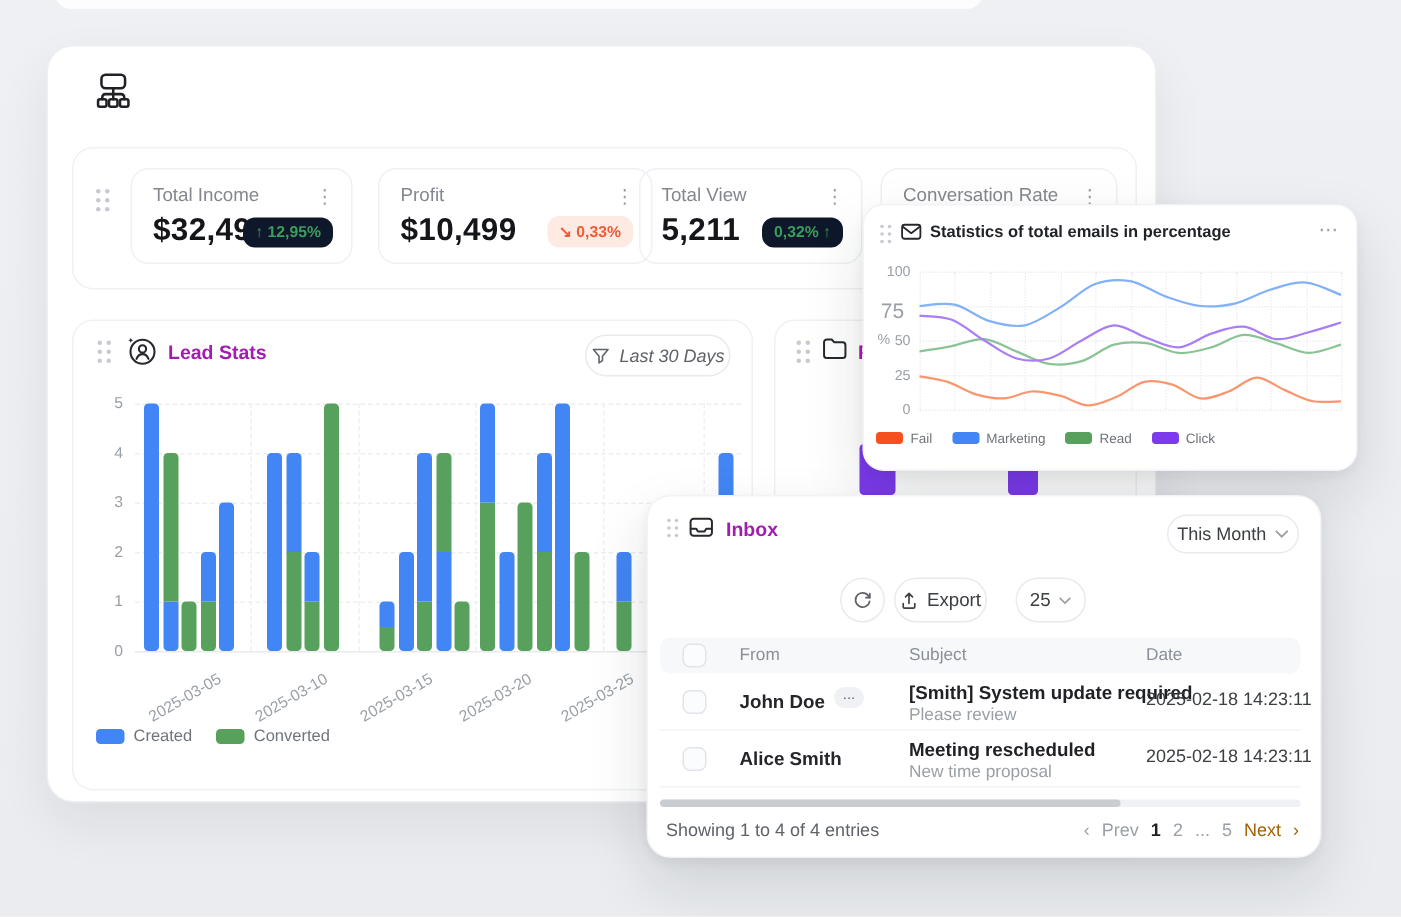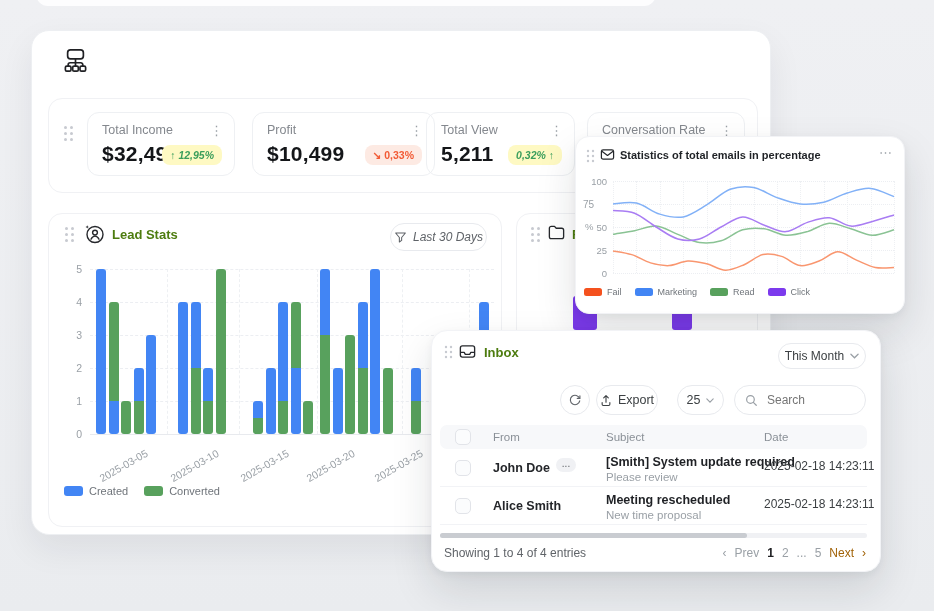--- a/index.html
+++ b/index.html
@@ -7,24 +7,24 @@
     font-family:"Liberation Sans",sans-serif;overflow:hidden;color:#1c1e21;}
   .abs{position:absolute;}
   .card{position:absolute;background:#fff;border:1px solid #edeff2;border-radius:14px;box-sizing:border-box;}
   .float{border:1px solid #f2f3f6;box-shadow:0 18px 40px rgba(24,30,42,.13),0 3px 8px rgba(24,30,42,.05);}
   .softshadow{box-shadow:0 14px 34px rgba(24,30,42,.07);}
   .pill{position:absolute;display:flex;align-items:center;justify-content:center;gap:6px;background:#fff;
     border:1px solid #e8eaee;border-radius:15px;color:#4a4e54;font-size:12px;box-sizing:border-box;cursor:pointer;}
   .cardlabel{font-size:12.5px;color:#84888e;}
   .statvalue{font-size:21px;font-weight:700;color:#141619;letter-spacing:.2px;}
   .badge{position:absolute;font-size:10.5px;font-weight:700;padding:4px 8px;border-radius:8px;white-space:nowrap;}
-  .badge.up{color:#3b9e5c;background:#fef9c3;font-style:italic;}
+  .badge.up{color:#3b9e5c;background:#0f172a;}
   .badge.down{color:#f25b35;background:#fdeae3;}
   .kebab{position:absolute;color:#9aa0a6;font-size:13px;line-height:13px;cursor:pointer;}
-  .cardtitle{font-size:13px;font-weight:700;color:#4d7c0f;}
+  .cardtitle{font-size:13px;font-weight:700;color:#a21caf;}
   .tick{position:absolute;color:#9aa0a6;font-size:10.5px;}
   .gridh{position:absolute;left:0;right:0;height:0;border-top:1px dashed #eceef2;}
   .gridv{position:absolute;top:0;bottom:0;width:0;border-left:1px dashed #eef0f3;}
   .barseg{position:absolute;width:10px;}
   .xlabel{position:absolute;white-space:nowrap;font-size:10.5px;color:#9aa0a6;
     transform:rotate(-30deg);transform-origin:100% 50%;}
   .legend-item{display:flex;align-items:center;gap:6px;font-size:11px;color:#6f747a;}
   .legend-chip{width:19px;height:10px;border-radius:3px;}
   .elegend-item{display:flex;align-items:center;gap:5px;font-size:9px;color:#6f747a;}
   .elegend-chip{width:18px;height:8px;border-radius:2.5px;}
@@ -248,21 +248,21 @@
         <path d="M2 4.5l6 4.5 6-4.5"></path>
       </svg>
     </span>
     <div class="abs" style="left:44px;top:12px;font-size:11px;font-weight:700;color:#1f2226;">Statistics of total emails in percentage</div>
     <div class="abs" style="right:12px;top:8px;color:#9aa0a6;font-size:13px;cursor:pointer;">⋯</div>
 
     <div class="abs" id="email-plot" style="left:37px;top:44px;width:281px;height:92px;">
         <div class="gridh" style="top: 0px; border-top-style: dotted;"></div>
         <div class="tick" style="left: -30px; top: -5px; width: 24px; text-align: right; font-size: 9.5px;">100</div>
         <div class="gridh" style="top: 23px; border-top-style: dotted;"></div>
-        <div class="tick" style="left: -30px; top: 18px; width: 24px; text-align: left; font-size: 10px;">75</div>
+        <div class="tick" style="left: -30px; top: 18px; width: 24px; text-align: center; font-size: 14px;">75</div>
         <div class="gridh" style="top: 46px; border-top-style: dotted;"></div>
         <div class="tick" style="left: -30px; top: 41px; width: 24px; text-align: right; font-size: 9.5px;">50</div>
         <div class="gridh" style="top: 69px; border-top-style: dotted;"></div>
         <div class="tick" style="left: -30px; top: 64px; width: 24px; text-align: right; font-size: 9.5px;">25</div>
         <div class="gridh" style="top: 92px; border-top-style: dotted;"></div>
         <div class="tick" style="left: -30px; top: 87px; width: 24px; text-align: right; font-size: 9.5px;">0</div>
         <div class="gridv" style="left: 0px; border-left-style: dotted;"></div>
         <div class="gridv" style="left: 23.4167px; border-left-style: dotted;"></div>
         <div class="gridv" style="left: 46.8333px; border-left-style: dotted;"></div>
         <div class="gridv" style="left: 70.25px; border-left-style: dotted;"></div>
@@ -351,29 +351,20 @@
       <span style="color:#3c4043;font-size:12.5px;">Export</span>
     </div>
     <div class="pill" style="left:245px;top:54px;width:47px;height:30px;border-radius:15px;">
       <span style="color:#3c4043;font-size:12.5px;">25</span>
       <span>
         <svg width="8" height="5" viewBox="0 0 10 6" fill="none" stroke="#9aa0a6" stroke-width="1.4" stroke-linecap="round">
             <path d="M1 1l4 4 4-4"></path>
           </svg>
       </span>
     </div>
-    <div class="pill" style="left:302px;top:54px;width:132px;height:30px;border-radius:15px;justify-content:flex-start;padding:0 10px;gap:7px;">
-      <span>
-        <svg width="13" height="13" viewBox="0 0 15 15" fill="none" stroke="#9aa0a6" stroke-width="1.4" stroke-linecap="round">
-          <circle cx="6.3" cy="6.3" r="4.4"></circle>
-            <path d="M9.6 9.6L13 13"></path>
-        </svg>
-      </span>
-      <input style="border: none; outline: none; width: 85px; font-size: 12px; color: rgb(60, 64, 67); font-family: &quot;Liberation Sans&quot;, sans-serif; background: transparent;" placeholder="Search">
-    </div>
 
     <div class="thead" style="left:8px;top:94px;width:427px;height:24px;"></div>
     <div class="checkbox abs" style="left:23px;top:98px;"></div>
     <div class="thcell" style="left:61px;top:100px;">From</div>
     <div class="thcell" style="left:174px;top:100px;">Subject</div>
     <div class="thcell" style="left:332px;top:100px;">Date</div>
 
     <div class="abs" style="left:0;top:118px;width:450px;height:38px;">
       <div class="checkbox abs" style="left:23px;top:11px;"></div>
       <div class="rowname" style="left:61px;top:12px;">John Doe</div>

